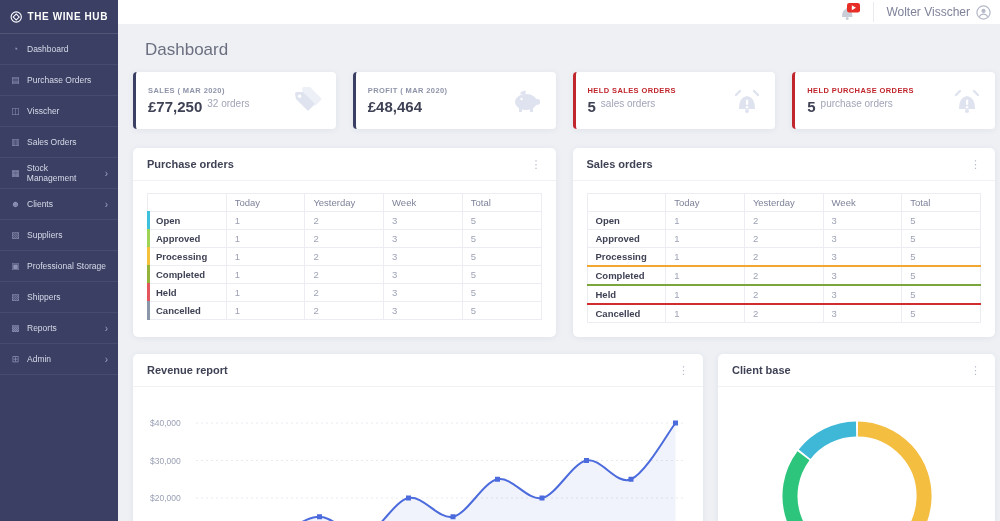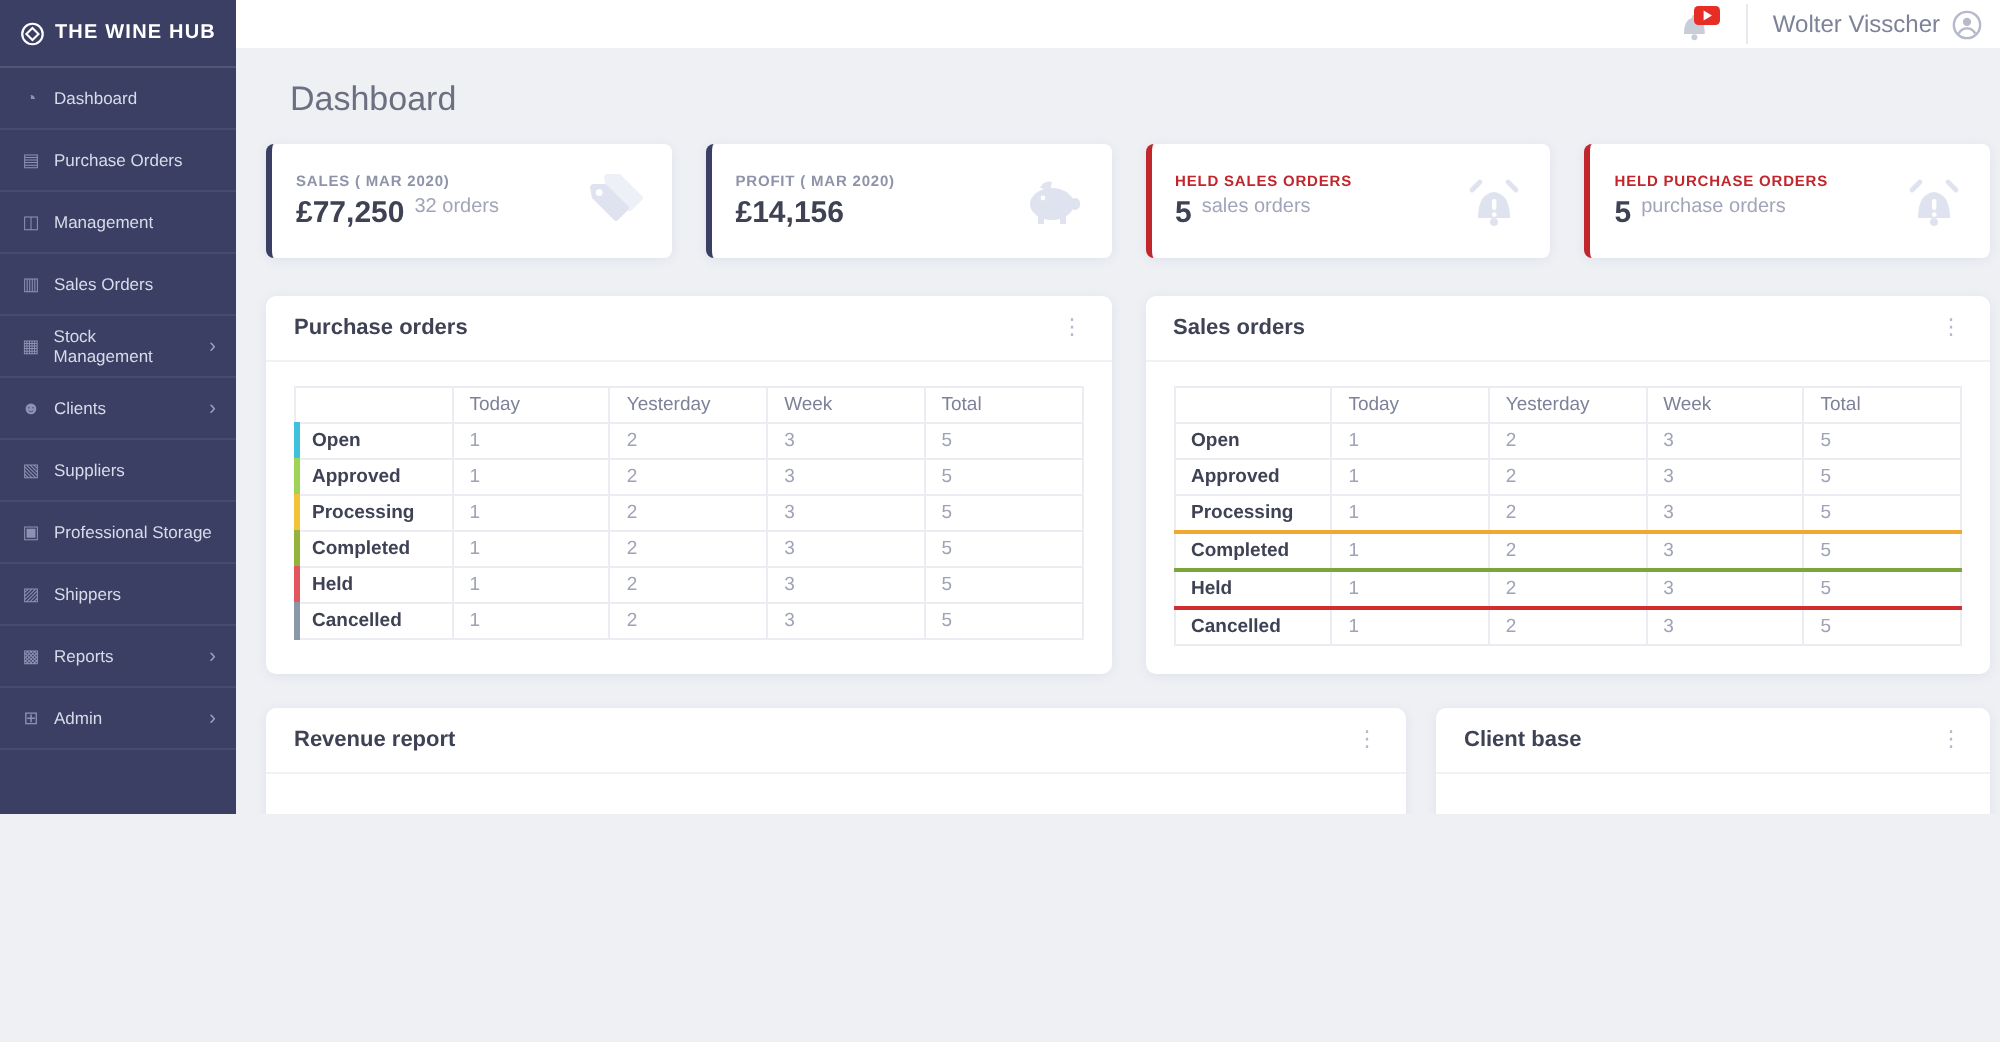--- a/index.html
+++ b/index.html
@@ -1,18 +1,18 @@
 <!DOCTYPE html>
 <html><head>
 <meta charset="utf-8">
 <style>
   * { margin:0; padding:0; box-sizing:border-box; }
   html,body { width:1000px; height:521px; overflow:hidden; }
   body { font-family:"Liberation Sans", sans-serif; background:#eef0f4; }
-  .app { display:flex; width:1000px; height:407px; overflow:hidden; }
+  .app { display:flex; width:1000px; height:521px; overflow:hidden; }
 
   
   .sidebar { width:118px; min-width:118px; background:#3a3f63; color:#d6d9e8; height:100%; }
   .brand { height:34px; display:flex; align-items:center; gap:5px; padding:0 10px;
            border-bottom:1px solid rgba(255,255,255,.12); }
   .brand-name { font-size:10px; font-weight:bold; color:#fff; letter-spacing:.6px; white-space:nowrap; }
   .nav-item { display:flex; align-items:center; gap:6px; padding:0 10px; height:31px;
               border-bottom:1px solid rgba(255,255,255,.07); cursor:pointer; font-size:8.5px; color:#d8dbe9; }
   .nav-item .glyph { width:11px; font-size:9px; color:#8d92b4; text-align:center; }
   .nav-item .chev { margin-left:auto; color:#9da2c4; font-size:10px; }
@@ -86,21 +86,21 @@
         <div class="nav-item">
           <span class="glyph">◔</span>
           <span>Dashboard</span>
         </div>
         <div class="nav-item">
           <span class="glyph">▤</span>
           <span>Purchase Orders</span>
         </div>
         <div class="nav-item">
           <span class="glyph">◫</span>
-          <span>Management</span>
+          <span>Visscher</span>
         </div>
         <div class="nav-item">
           <span class="glyph">▥</span>
           <span>Sales Orders</span>
         </div>
         <div class="nav-item">
           <span class="glyph">▦</span>
           <span>Stock Management</span>
           <span class="chev">›</span>
         </div>
@@ -177,21 +177,21 @@
                   <path d="M3 7 Q3 5 5 5 L11 5 L22 16 Q23 17 22 18 L17 23 Q16 24 15 23 L4 12 Z" fill="#dfe3ef"></path>
                 </g>
    <path d="M3 9 Q3 7 5 7 L11 7 L22 18 Q23 19 22 20 L17 25 Q16 26 15 25 L4 14 Z" fill="#dfe3ef"></path>
    <circle cx="7.6" cy="11.3" r="1.7" fill="#fff"></circle>
               </svg></span>
           </div>
           <div class="kpi-card" style="border-left-color: rgb(58, 63, 99);">
             <div class="kpi-text">
               <div class="kpi-label" style="color: rgb(142, 147, 168);">PROFIT ( MAR 2020)</div>
               <div class="kpi-value-row">
-                <span class="kpi-value">£14,156</span>
+                <span class="kpi-value">£48,464</span>
               </div>
             </div>
             <span class="kpi-icon"><svg width="32" height="32" viewBox="0 0 32 32">
                 <ellipse cx="14" cy="17" rx="11" ry="8" fill="#dfe3ef"></ellipse>
    <rect x="23" y="14" width="5" height="6" rx="2.4" fill="#dfe3ef"></rect>
    <path d="M8 9 Q10 5 14 6 L13 10 Z" fill="#dfe3ef"></path>
    <rect x="7" y="23" width="3" height="4" fill="#dfe3ef"></rect>
                 <rect x="18" y="23" width="3" height="4" fill="#dfe3ef"></rect>
    <circle cx="9.5" cy="14" r="1.2" fill="#fff"></circle>
               </svg></span>

